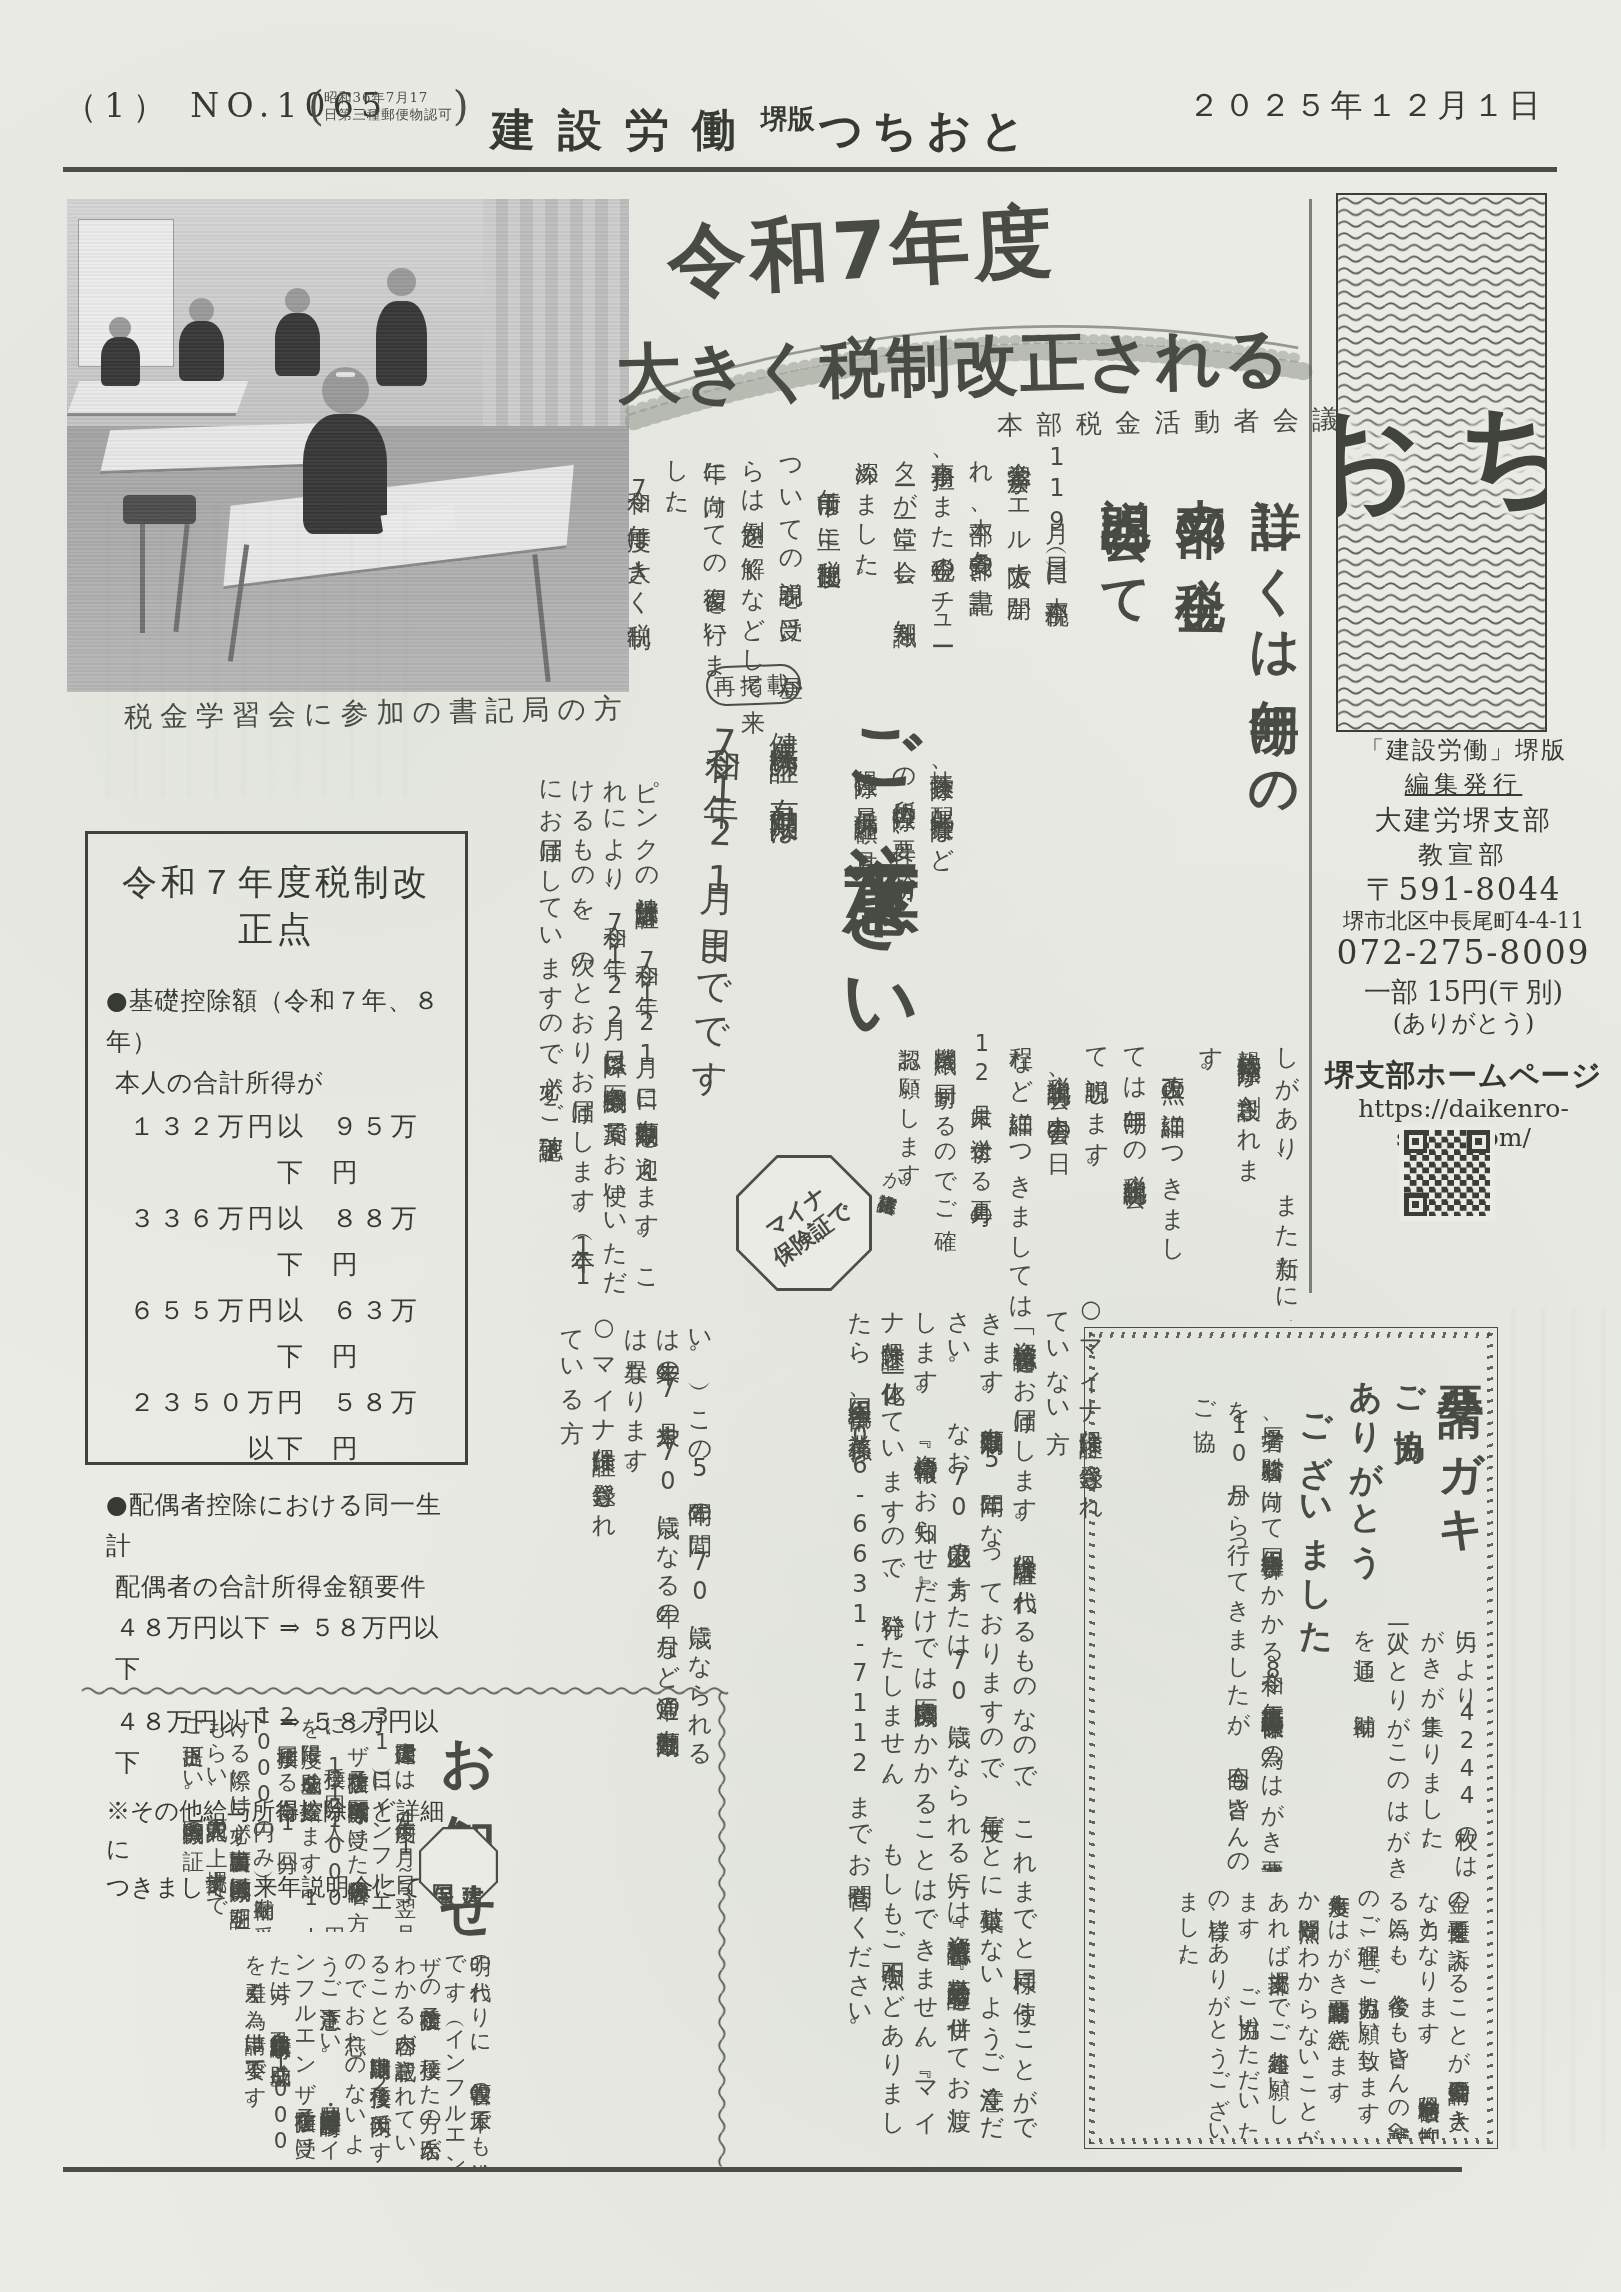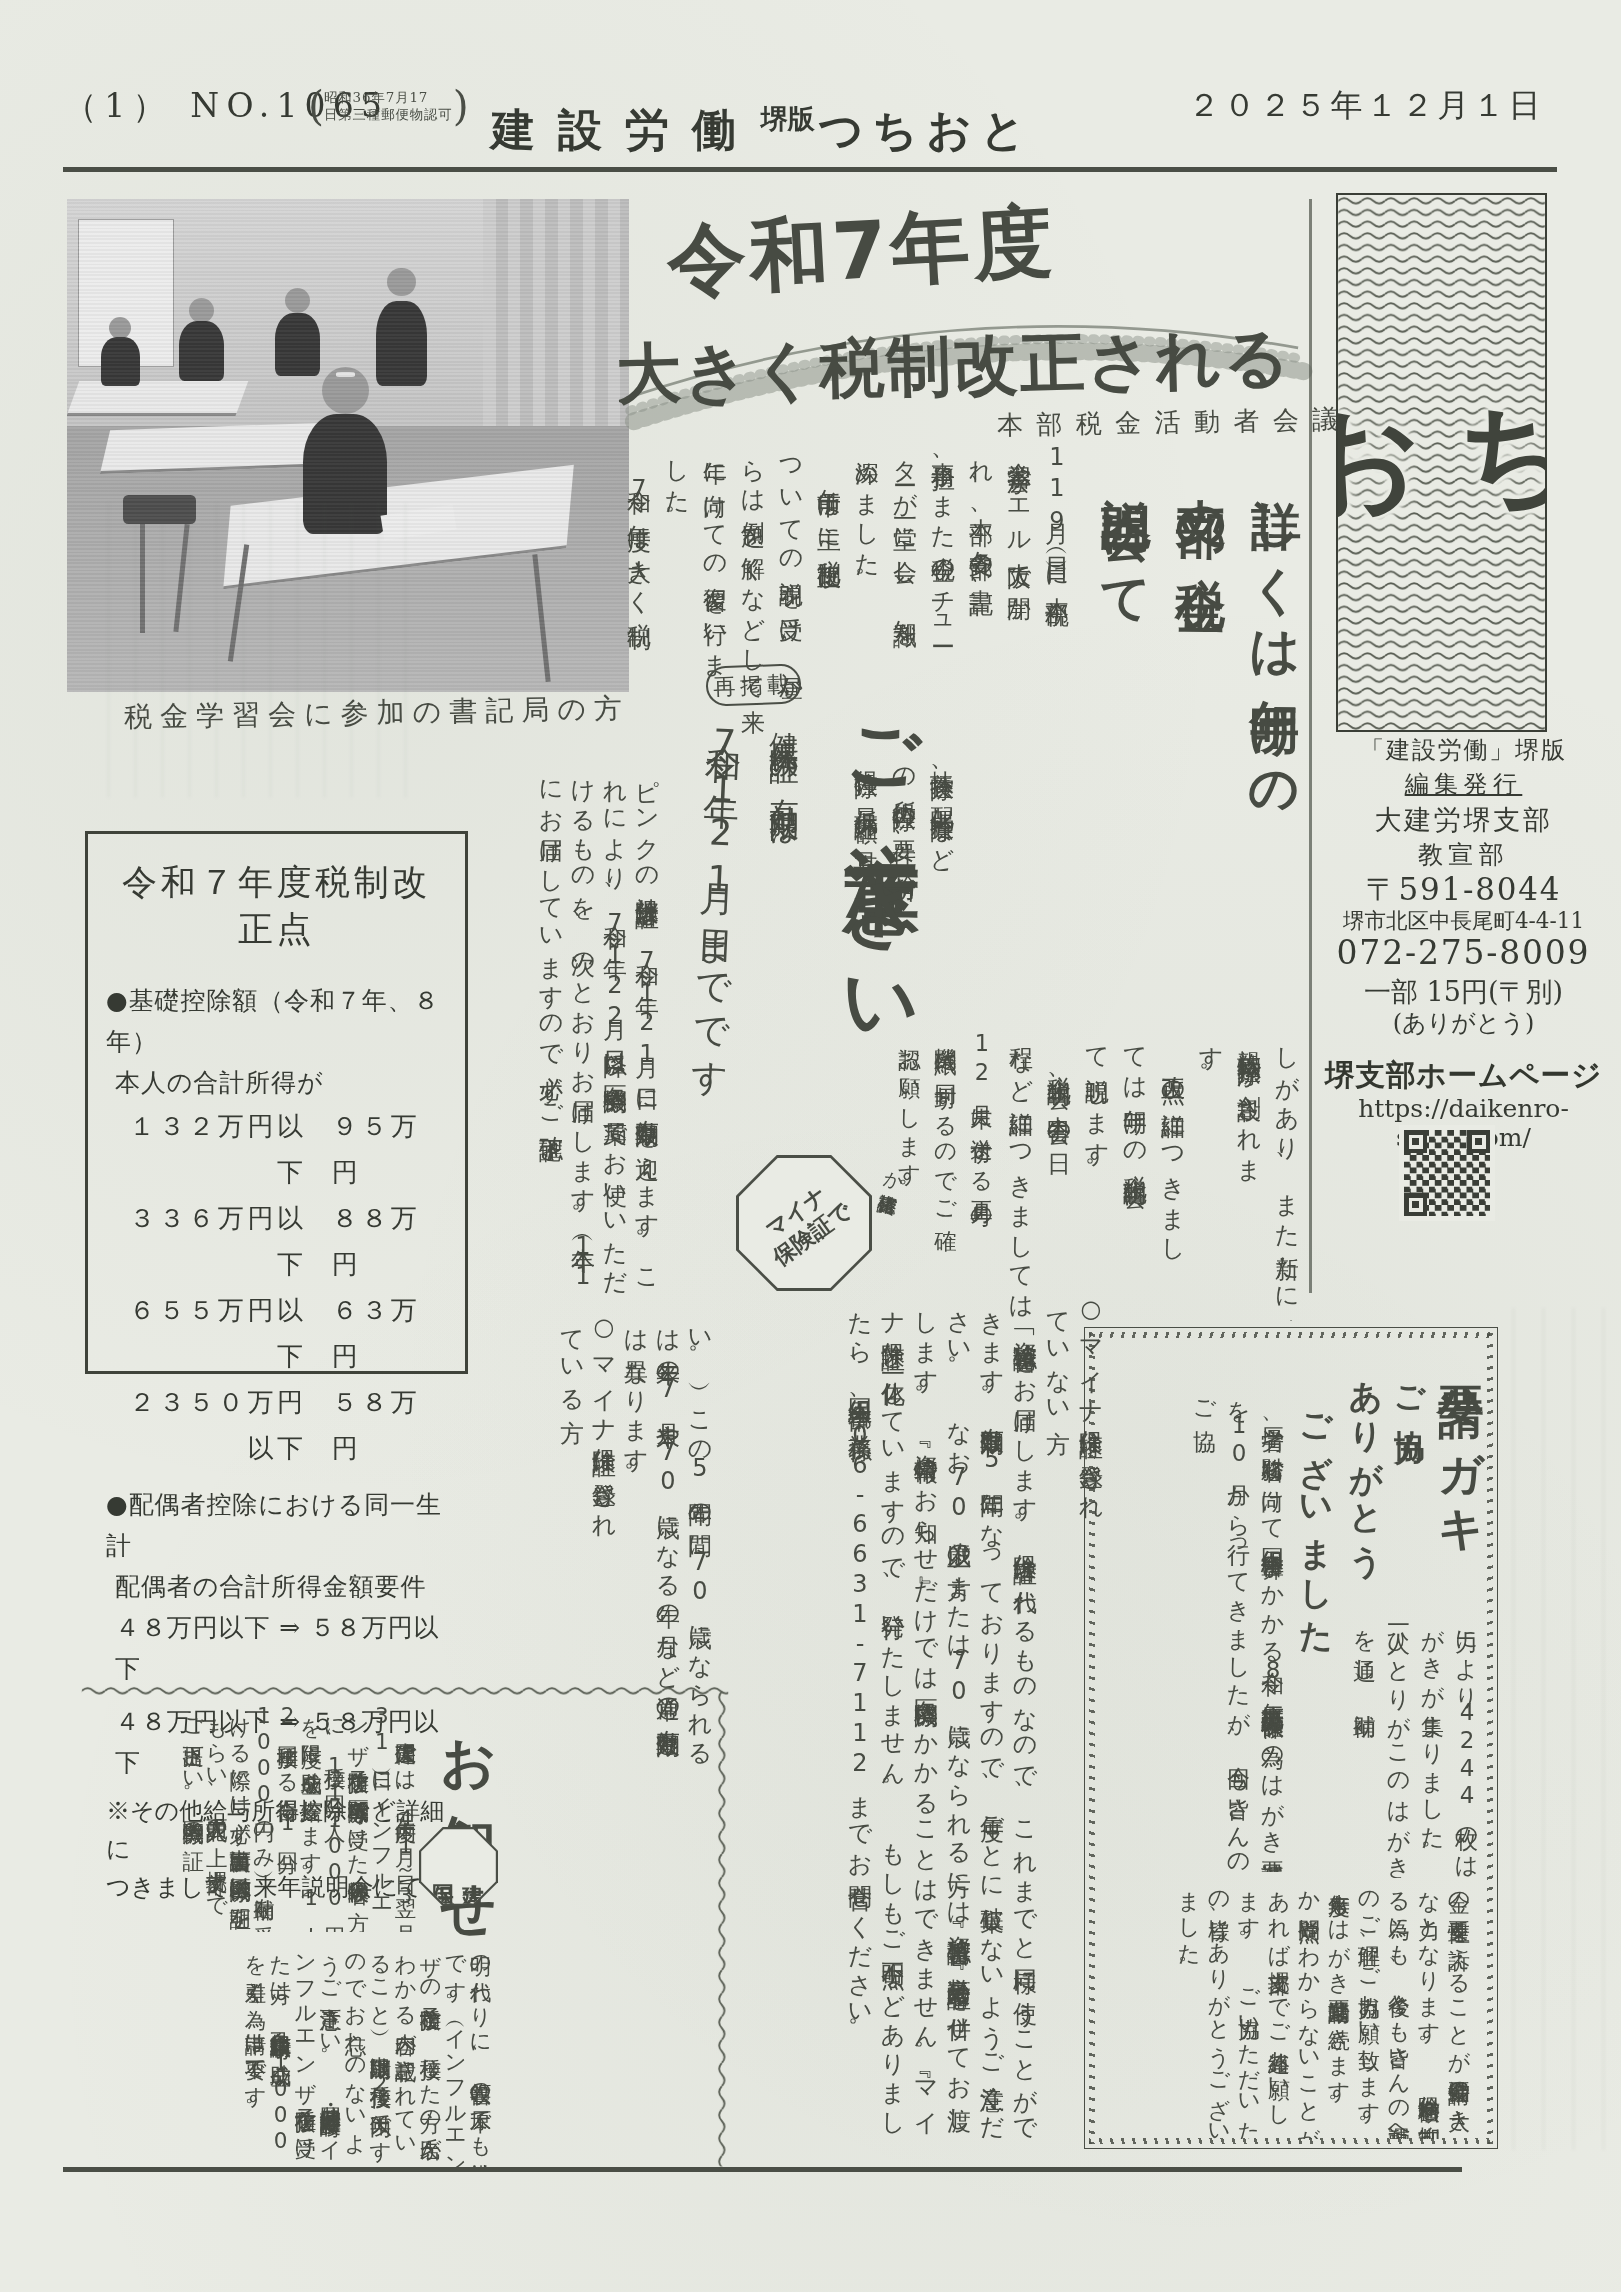--- a/index.html
+++ b/index.html
@@ -81,21 +81,21 @@
   .oct { clip-path:polygon(30% 0,70% 0,100% 30%,100% 70%,70% 100%,30% 100%,0 70%,0 30%); }
   #badge-myna { left:736px; top:1155px; width:136px; height:136px; background:#4a4e46; }
   #badge-myna .in { position:absolute; inset:2.7px; background:#e9ebe4; display:flex; align-items:center; justify-content:center; }
   #badge-myna .tx { font-size:22.4px; line-height:27px; font-weight:700; transform:rotate(-36deg); text-align:center; white-space:pre-line; }
   #badge-note { left:862px; top:1157px; width:30px; height:170px; font-size:19px; transform:rotate(14deg); }
   #notice-b1 { left:471px; top:763px; width:192px; height:542px; font-size:24px; line-height:32px; letter-spacing:1.8px; }
   #notice-b2 { left:467px; top:1313px; width:249px; height:452px; font-size:24px; line-height:32px; letter-spacing:1.8px; }
   #notice-b3 { left:740px; top:1295px; width:367px; height:853px; font-size:24px; line-height:33px; letter-spacing:1.8px; }
 
   
-  #taxbox { left:85px; top:831px; width:383px; height:543px; border:3.1px solid #3f433a; padding:25px 18px 9px 18px; }
+  #taxbox { left:85px; top:831px; width:383px; height:634px; border:3.1px solid #3f433a; padding:25px 18px 9px 18px; }
   #taxbox .title { text-align:center; font-size:35px; letter-spacing:3.6px; margin-bottom:27px; }
   #taxbox .line { font-size:25px; line-height:41px; letter-spacing:0.9px; }
   #taxbox .ind1 { padding-left:9px; }
   #taxbox .row { display:flex; font-size:26px; line-height:46px; letter-spacing:3.6px; }
   #taxbox .row .c1 { width:206px; text-align:right; }
   #taxbox .row .c2 { margin-left:25px; }
   #taxbox .gap { height:12.5px; }
   #taxbox .note { font-size:24px; line-height:38px; white-space:pre-line; margin-top:9px; }
 
   

